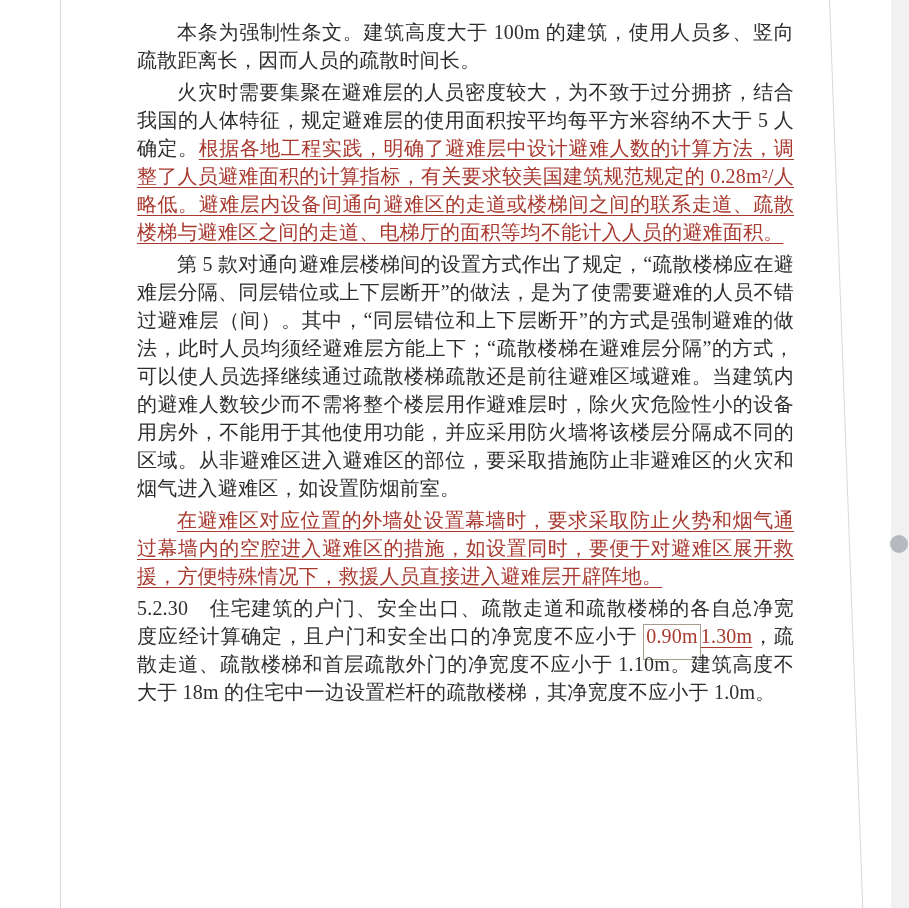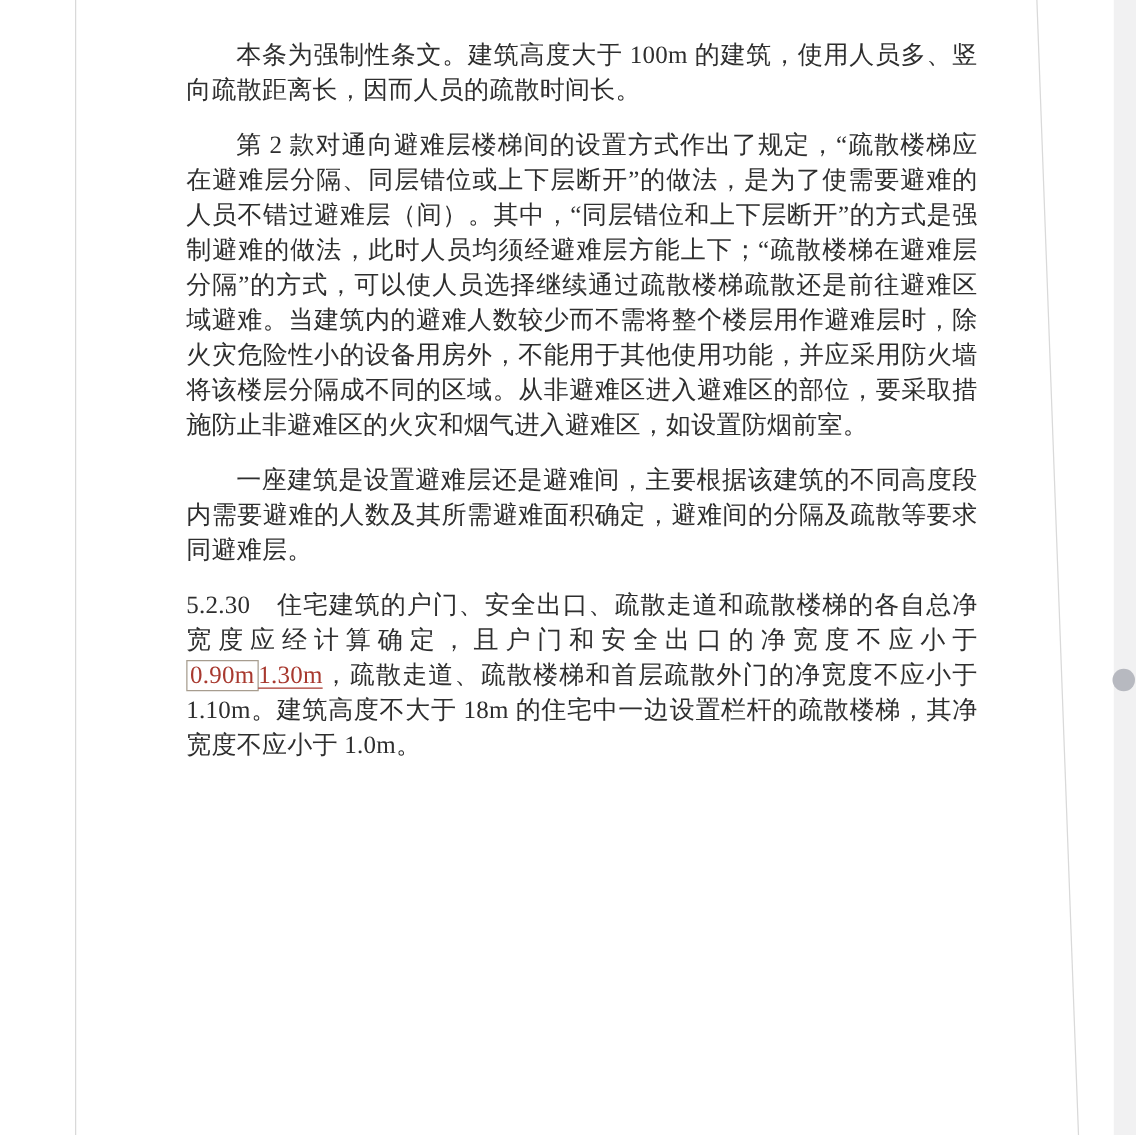--- a/index.html
+++ b/index.html
@@ -63,44 +63,45 @@
     top: 0;
     width: 790px;
     box-sizing: border-box;
     padding: 14px 52px 0 73px;
     font-size: 20px;
     line-height: 28px;
     letter-spacing: 0.2px;
     color: var(--text-color, #2e2e2e);
     text-align: justify;
   }
-  p.para { margin: 16px; }
+  p.para { margin: 4px; }
   p.indent { text-indent: 2em; }
   .seg-black { color: var(--text-color, #2e2e2e); }
   .seg-red {
     color: var(--revision-red, #a8392f);
     text-decoration: underline;
     text-decoration-thickness: 1px;
     text-underline-offset: 4px;
   }
   .seg-red-boxed {
     color: var(--revision-red, #a8392f);
     border: 1px solid var(--box-border, #a79d8f);
-    padding: 0 2px 1px 2px;
+    padding: 0 2px 12px 2px;
   }
 </style>
 </head>
 <body>
 
 <div class="viewer">
   <div class="edge-left"></div>
   <div class="edge-right"></div>
 
   <div class="text-block">
       <p class="para indent"><span class="seg-black">本条为强制性条文。建筑高度大于 100m 的建筑，使用人员多、竖向疏散距离长，因而人员的疏散时间长。</span></p>
-      <p class="para indent"><span class="seg-black">第 2 款对通向避难层楼梯间的设置方式作出了规定，“疏散楼梯应在避难层分隔、同层错位或上下层断开”的做法，是为了使需要避难的人员不错过避难层（间）。其中，“同层错位和上下层断开”的方式是强制避难的做法，此时人员均须经避难层方能上下；“疏散楼梯在避难层分隔”的方式，可以使人员选择继续通过疏散楼梯疏散还是前往避难区域避难。当建筑内的避难人数较少而不需将整个楼层用作避难层时，除火灾危险性小的设备用房外，不能用于其他使用功能，并应采用防火墙将该楼层分隔成不同的区域。从非避难区进入避难区的部位，要采取措施防止非避难区的火灾和烟气进入避难区，如设置防烟前室。</span></p>
-      <p class="para indent"><span class="seg-black">一座建筑是设置避难层还是避难间，主要根据该建筑的不同高度段内需要避难的人数及其所需避难面积确定，避难间的分隔及疏散等要求同避难层。</span></p>
+      <p class="para indent"><span class="seg-black">火灾时需要集聚在避难层的人员密度较大，为不致于过分拥挤，结合我国的人体特征，规定避难层的使用面积按平均每平方米容纳不大于 5 人确定。</span><span class="seg-red">根据各地工程实践，明确了避难层中设计避难人数的计算方法，调整了人员避难面积的计算指标，有关要求较美国建筑规范规定的 0.28m²/人略低。避难层内设备间通向避难区的走道或楼梯间之间的联系走道、疏散楼梯与避难区之间的走道、电梯厅的面积等均不能计入人员的避难面积。 </span></p>
+      <p class="para indent"><span class="seg-black">第 5 款对通向避难层楼梯间的设置方式作出了规定，“疏散楼梯应在避难层分隔、同层错位或上下层断开”的做法，是为了使需要避难的人员不错过避难层（间）。其中，“同层错位和上下层断开”的方式是强制避难的做法，此时人员均须经避难层方能上下；“疏散楼梯在避难层分隔”的方式，可以使人员选择继续通过疏散楼梯疏散还是前往避难区域避难。当建筑内的避难人数较少而不需将整个楼层用作避难层时，除火灾危险性小的设备用房外，不能用于其他使用功能，并应采用防火墙将该楼层分隔成不同的区域。从非避难区进入避难区的部位，要采取措施防止非避难区的火灾和烟气进入避难区，如设置防烟前室。</span></p>
+      <p class="para indent"><span class="seg-red">在避难区对应位置的外墙处设置幕墙时，要求采取防止火势和烟气通过幕墙内的空腔进入避难区的措施，如设置同时，要便于对避难区展开救援，方便特殊情况下，救援人员直接进入避难层开辟阵地。 </span></p>
       <p class="para"><span class="seg-black">5.2.30　住宅建筑的户门、安全出口、疏散走道和疏散楼梯的各自总净宽度应经计算确定，且户门和安全出口的净宽度不应小于 </span><span class="seg-red-boxed">0.90m</span><span class="seg-red">1.30m</span><span class="seg-black">，疏散走道、疏散楼梯和首层疏散外门的净宽度不应小于 1.10m。建筑高度不大于 18m 的住宅中一边设置栏杆的疏散楼梯，其净宽度不应小于 1.0m。</span></p>
     </div>
 
   <div class="gutter-right"></div>
   <div class="scroll-dot"></div>
 </div>
 
 </body></html>

